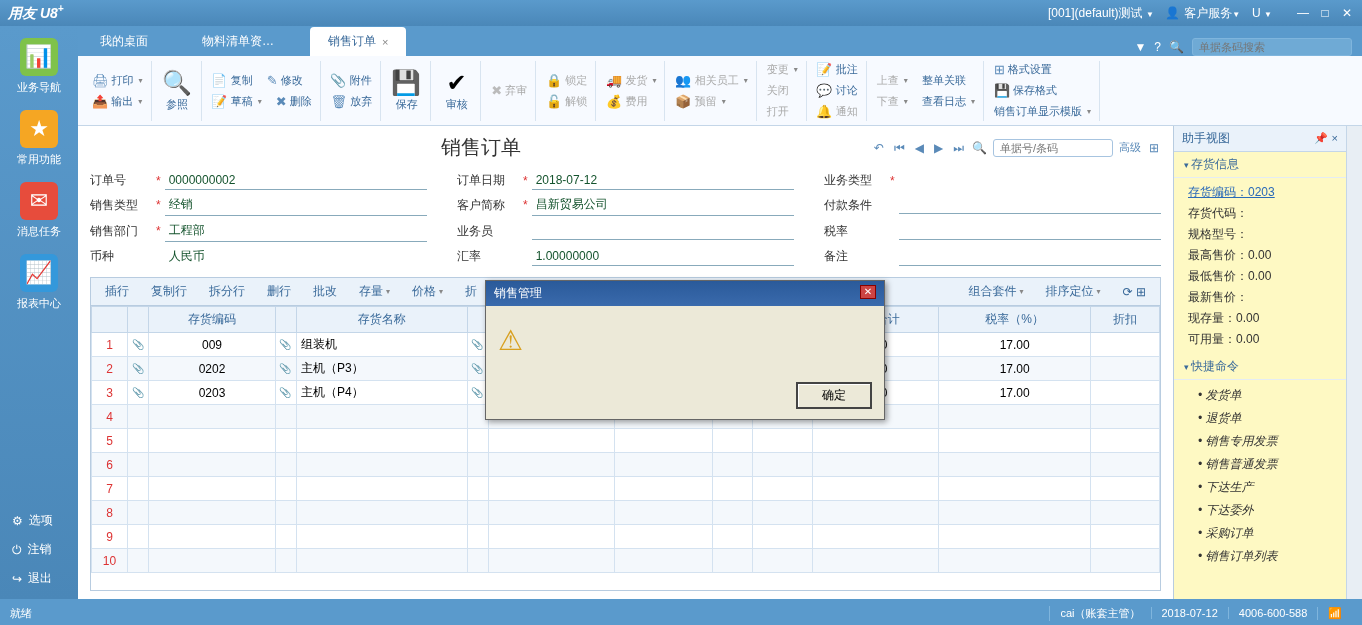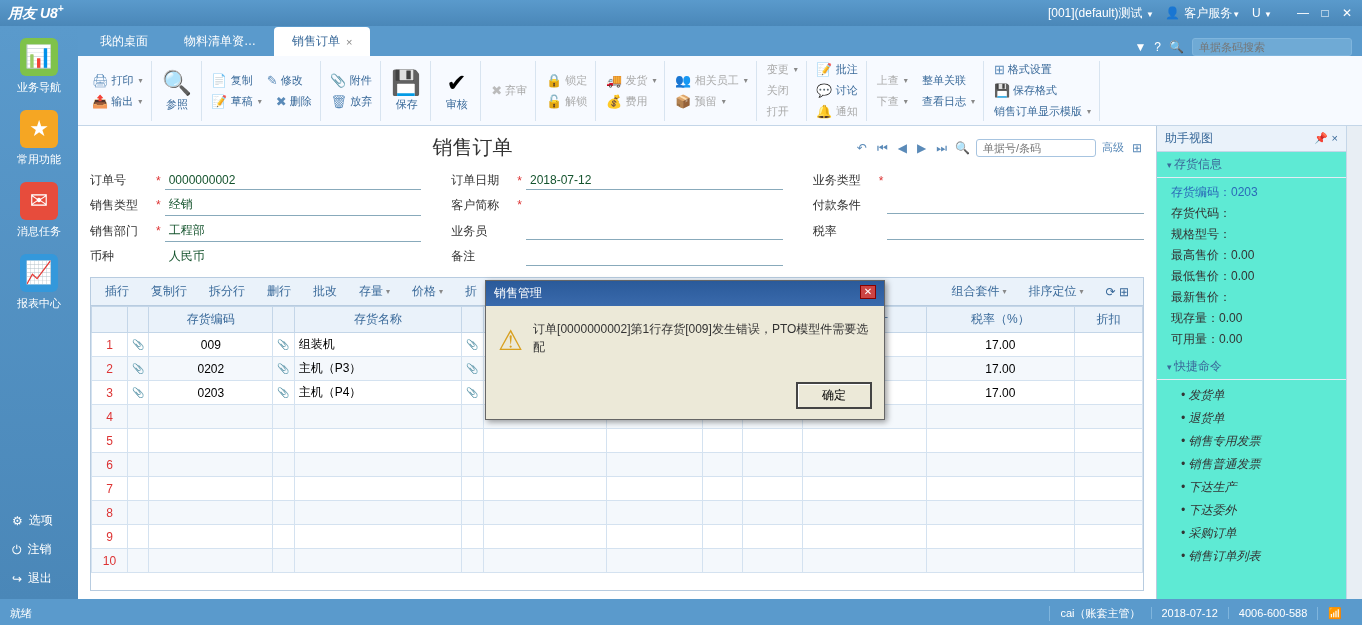--- a/index.html
+++ b/index.html
@@ -26,21 +26,21 @@
 .leftnav .navbtn .lbl { font-size: 11px; }
 .leftnav .bottom { margin-top: auto; width: 100%; padding-bottom: 6px; }
 .leftnav .bottom .bitem { display: flex; align-items: center; padding: 6px 12px; cursor: pointer; gap: 6px; }
 .icon-biz { background: #7fc24a; }
 .icon-fav { background: #f5a623; }
 .icon-msg { background: #e74c3c; }
 .icon-rpt { background: #3498db; }
 
 
 .main { flex: 1; display: flex; flex-direction: column; background: #fff; }
-.tabsbar { height: 30px; background: #5a9acc; display: flex; align-items: flex-end; padding-left: 4px; }
+.tabsbar { height: 30px; background: #5a9acc; display: flex; align-items: flex-end; padding-left: 4px; gap: 18px; }
 .tabsbar .tab { padding: 6px 18px; color: #fff; cursor: pointer; border-radius: 4px 4px 0 0; font-size: 12px; display: flex; align-items: center; gap: 6px; }
 .tabsbar .tab.active { background: #fff; color: #3a6a9a; }
 .tabsbar .tab .close { font-size: 11px; color: #888; }
 .tabsbar .right { margin-left: auto; display: flex; align-items: center; gap: 8px; padding-right: 10px; color: #fff; }
 .tabsbar .search { background: #6faad5; border: 1px solid #7fb5dd; border-radius: 3px; padding: 2px 6px; color: #cde; width: 160px; font-size: 11px; }
 
 
 .ribbon { height: 70px; background: #f7faff; border-bottom: 1px solid #c4d6e8; display: flex; align-items: center; padding: 0 6px; gap: 2px; }
 .rgrp { display: flex; flex-direction: column; height: 60px; padding: 0 4px; border-right: 1px solid #d8e4f0; justify-content: center; }
 .rgrp.big { align-items: center; width: 48px; }
@@ -79,28 +79,28 @@
 .grid { flex: 1; border: 1px solid #b8cce0; overflow: hidden; }
 .grid table { width: 100%; border-collapse: collapse; }
 .grid th { background: #eaf2fa; border: 1px solid #c4d6e8; padding: 4px 2px; font-weight: normal; color: #3a6a9a; font-size: 12px; }
 .grid td { border: 1px solid #d4e2f0; padding: 3px 4px; font-size: 12px; height: 24px; }
 .grid tr:nth-child(even) td { background: #f4f8fc; }
 .grid .rownum { color: #d33; text-align: center; width: 36px; }
 .grid .num { text-align: center; }
 .grid .clip { color: #888; font-size: 10px; }
 
 
-.rightpanel { width: 190px; border-left: 1px solid #b8cce0; background: #5eead4; display: flex; flex-direction: column; }
+.rightpanel { width: 173px; border-left: 1px solid #b8cce0; background: #fef9c3; display: flex; flex-direction: column; }
 .rphdr { background: #eaf2fa; padding: 4px 8px; color: #3a6a9a; font-size: 12px; display: flex; align-items: center; border-bottom: 1px solid #c4d6e8; }
 .rphdr .pin { margin-left: auto; font-size: 11px; cursor: pointer; }
 .rpsec { padding: 4px 10px; color: #3a6a9a; font-size: 12px; cursor: pointer; border-bottom: 1px solid #e4ecf4; }
 .rpsec::before { content: "▾ "; font-size: 9px; }
 .rpbody { padding: 4px 14px; font-size: 12px; color: #333; }
 .rpbody .line { padding: 2px 0; }
-.rpbody .link { color: #2a6ab8; cursor: pointer; }
+.rpbody .link { color: #2a6ab8; text-decoration: underline; cursor: pointer; }
 .rpbody .cmd { padding: 3px 0 3px 10px; cursor: pointer; font-style: italic; }
 .rpbody .cmd::before { content: "• "; }
 
 
 .status { height: 28px; background: #5a9acc; color: #fff; display: flex; align-items: center; padding: 0 10px; font-size: 11px; }
 .status .spacer { flex: 1; }
 .status .seg { padding: 0 10px; border-left: 1px solid #7fb5dd; }
 
 
 .modal { position: absolute; left: 485px; top: 280px; width: 400px; background: #ece9d8; border: 1px solid #666; box-shadow: 2px 2px 6px rgba(0,0,0,0.4); }
@@ -376,20 +376,21 @@
               <span class="req">*</span>
             </div>
           <div class="frow">
               <span class="flbl">销售类型</span>
               <span class="req">*</span>
               <span class="fval">经销</span>
             </div>
           <div class="frow">
               <span class="flbl">客户简称</span>
               <span class="req">*</span>
+              <span class="fval">昌新贸易公司</span>
             </div>
           <div class="frow">
               <span class="flbl">付款条件</span>
               <span class="req" style="visibility:hidden">*</span>
               <span class="fval"></span>
             </div>
           <div class="frow">
               <span class="flbl">销售部门</span>
               <span class="req">*</span>
               <span class="fval">工程部</span>
@@ -401,20 +402,25 @@
             </div>
           <div class="frow">
               <span class="flbl">税率</span>
               <span class="req" style="visibility:hidden">*</span>
               <span class="fval"></span>
             </div>
           <div class="frow">
               <span class="flbl">币种</span>
               <span class="req" style="visibility:hidden">*</span>
               <span class="fval" style="border:none">人民币</span>
+            </div>
+          <div class="frow">
+              <span class="flbl">汇率</span>
+              <span class="req" style="visibility:hidden">*</span>
+              <span class="fval">1.00000000</span>
             </div>
           <div class="frow">
               <span class="flbl">备注</span>
               <span class="req" style="visibility:hidden">*</span>
               <span class="fval"></span>
             </div>
         </div>
 
         <div class="gridtb">
           <div class="gbtn">插行</div>
@@ -660,16 +666,15 @@
   <span class="seg">📶</span>
 </div>
 
 <div class="modal">
   <div class="mtitle">
       <span>销售管理</span>
       <span class="mx">✕</span>
     </div>
   <div class="mbody">
     <span class="micon">⚠</span>
-    <span>订单[0000000002]第1行存货[009]发生错误，PTO模型件需要选配</span>
   </div>
   <div class="mfoot"><button class="mbtn">确定</button></div>
 </div>
 
 </body></html>

